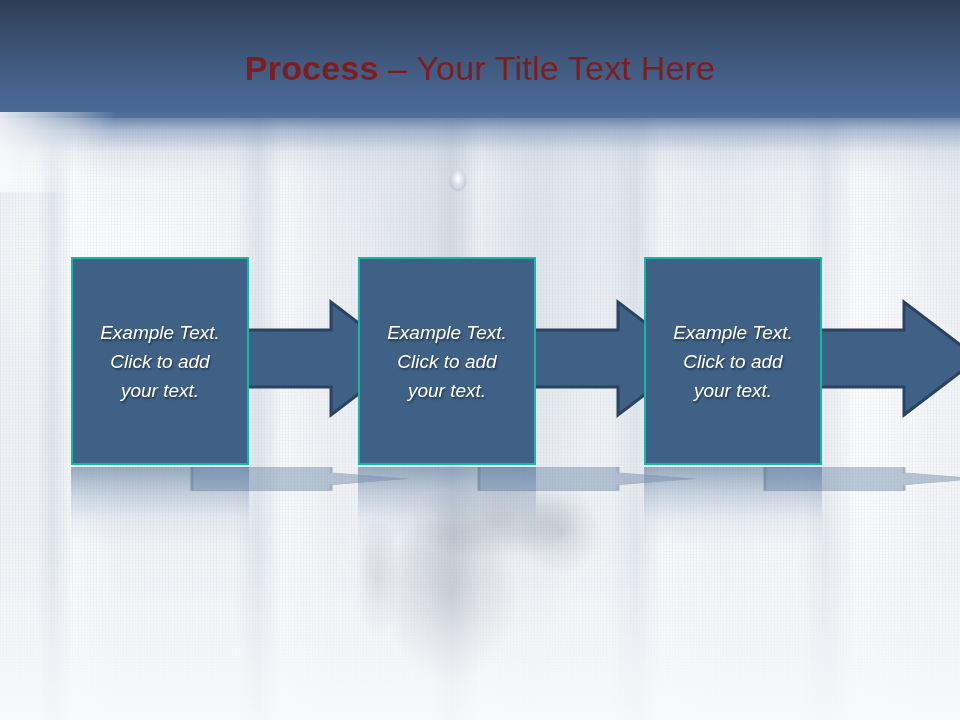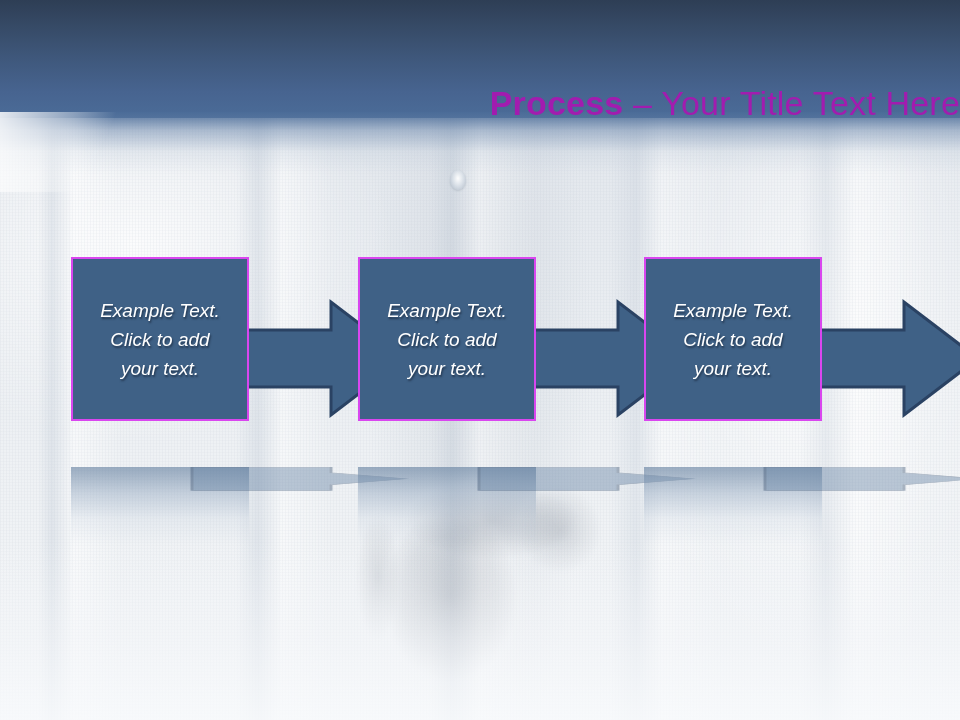--- a/index.html
+++ b/index.html
@@ -98,27 +98,26 @@
     background:linear-gradient(180deg, rgba(75,108,152,.95) 0%, rgba(118,144,178,.55) 30%, rgba(180,195,212,.22) 64%, rgba(232,236,241,0) 100%);
   }
   
   .header-slant {
     position:absolute; left:0; top:112px; width:130px; height:80px;
     background:linear-gradient(112deg, rgba(255,255,255,.85) 0%, rgba(255,255,255,.35) 46%, rgba(255,255,255,0) 72%);
   }
 
   .title {
     position:absolute; left:0; top:48px; width:960px;
-    text-align:right;
+    text-align:center;
     font-size:34px;
     line-height:40px;
-    color:#a21caf;
+    color:#7f1d1d;
     letter-spacing:.2px;
     white-space:nowrap;
-    margin-top:35px;
   }
   .title .t-strong { font-weight:bold; }
   .title .t-rest   { font-weight:normal; }
 
   
   .process-row { position:absolute; left:0; top:0; width:960px; height:720px; }
 
   .step { position:absolute; top:257px; }
 
   .step-arrow {
@@ -126,23 +125,23 @@
     top:44px;      
     left:120px;
     width:216px;
     height:115px;
     z-index:1;
   }
   .step-arrow svg { display:block; width:100%; height:100%; overflow:visible; }
 
   .step-box {
     position:absolute; left:0; top:0;
-    width:178px; height:164px;
+    width:178px; height:208px;
     background:#3f6186;
-    border:2px solid #d946ef;
+    border:2px solid #14b8a6;
     z-index:2;
     display:flex;
     align-items:center;
     justify-content:center;
   }
   .step-text {
     font-style:italic;
     font-size:19px;
     line-height:29px;
     color:#ffffff;

